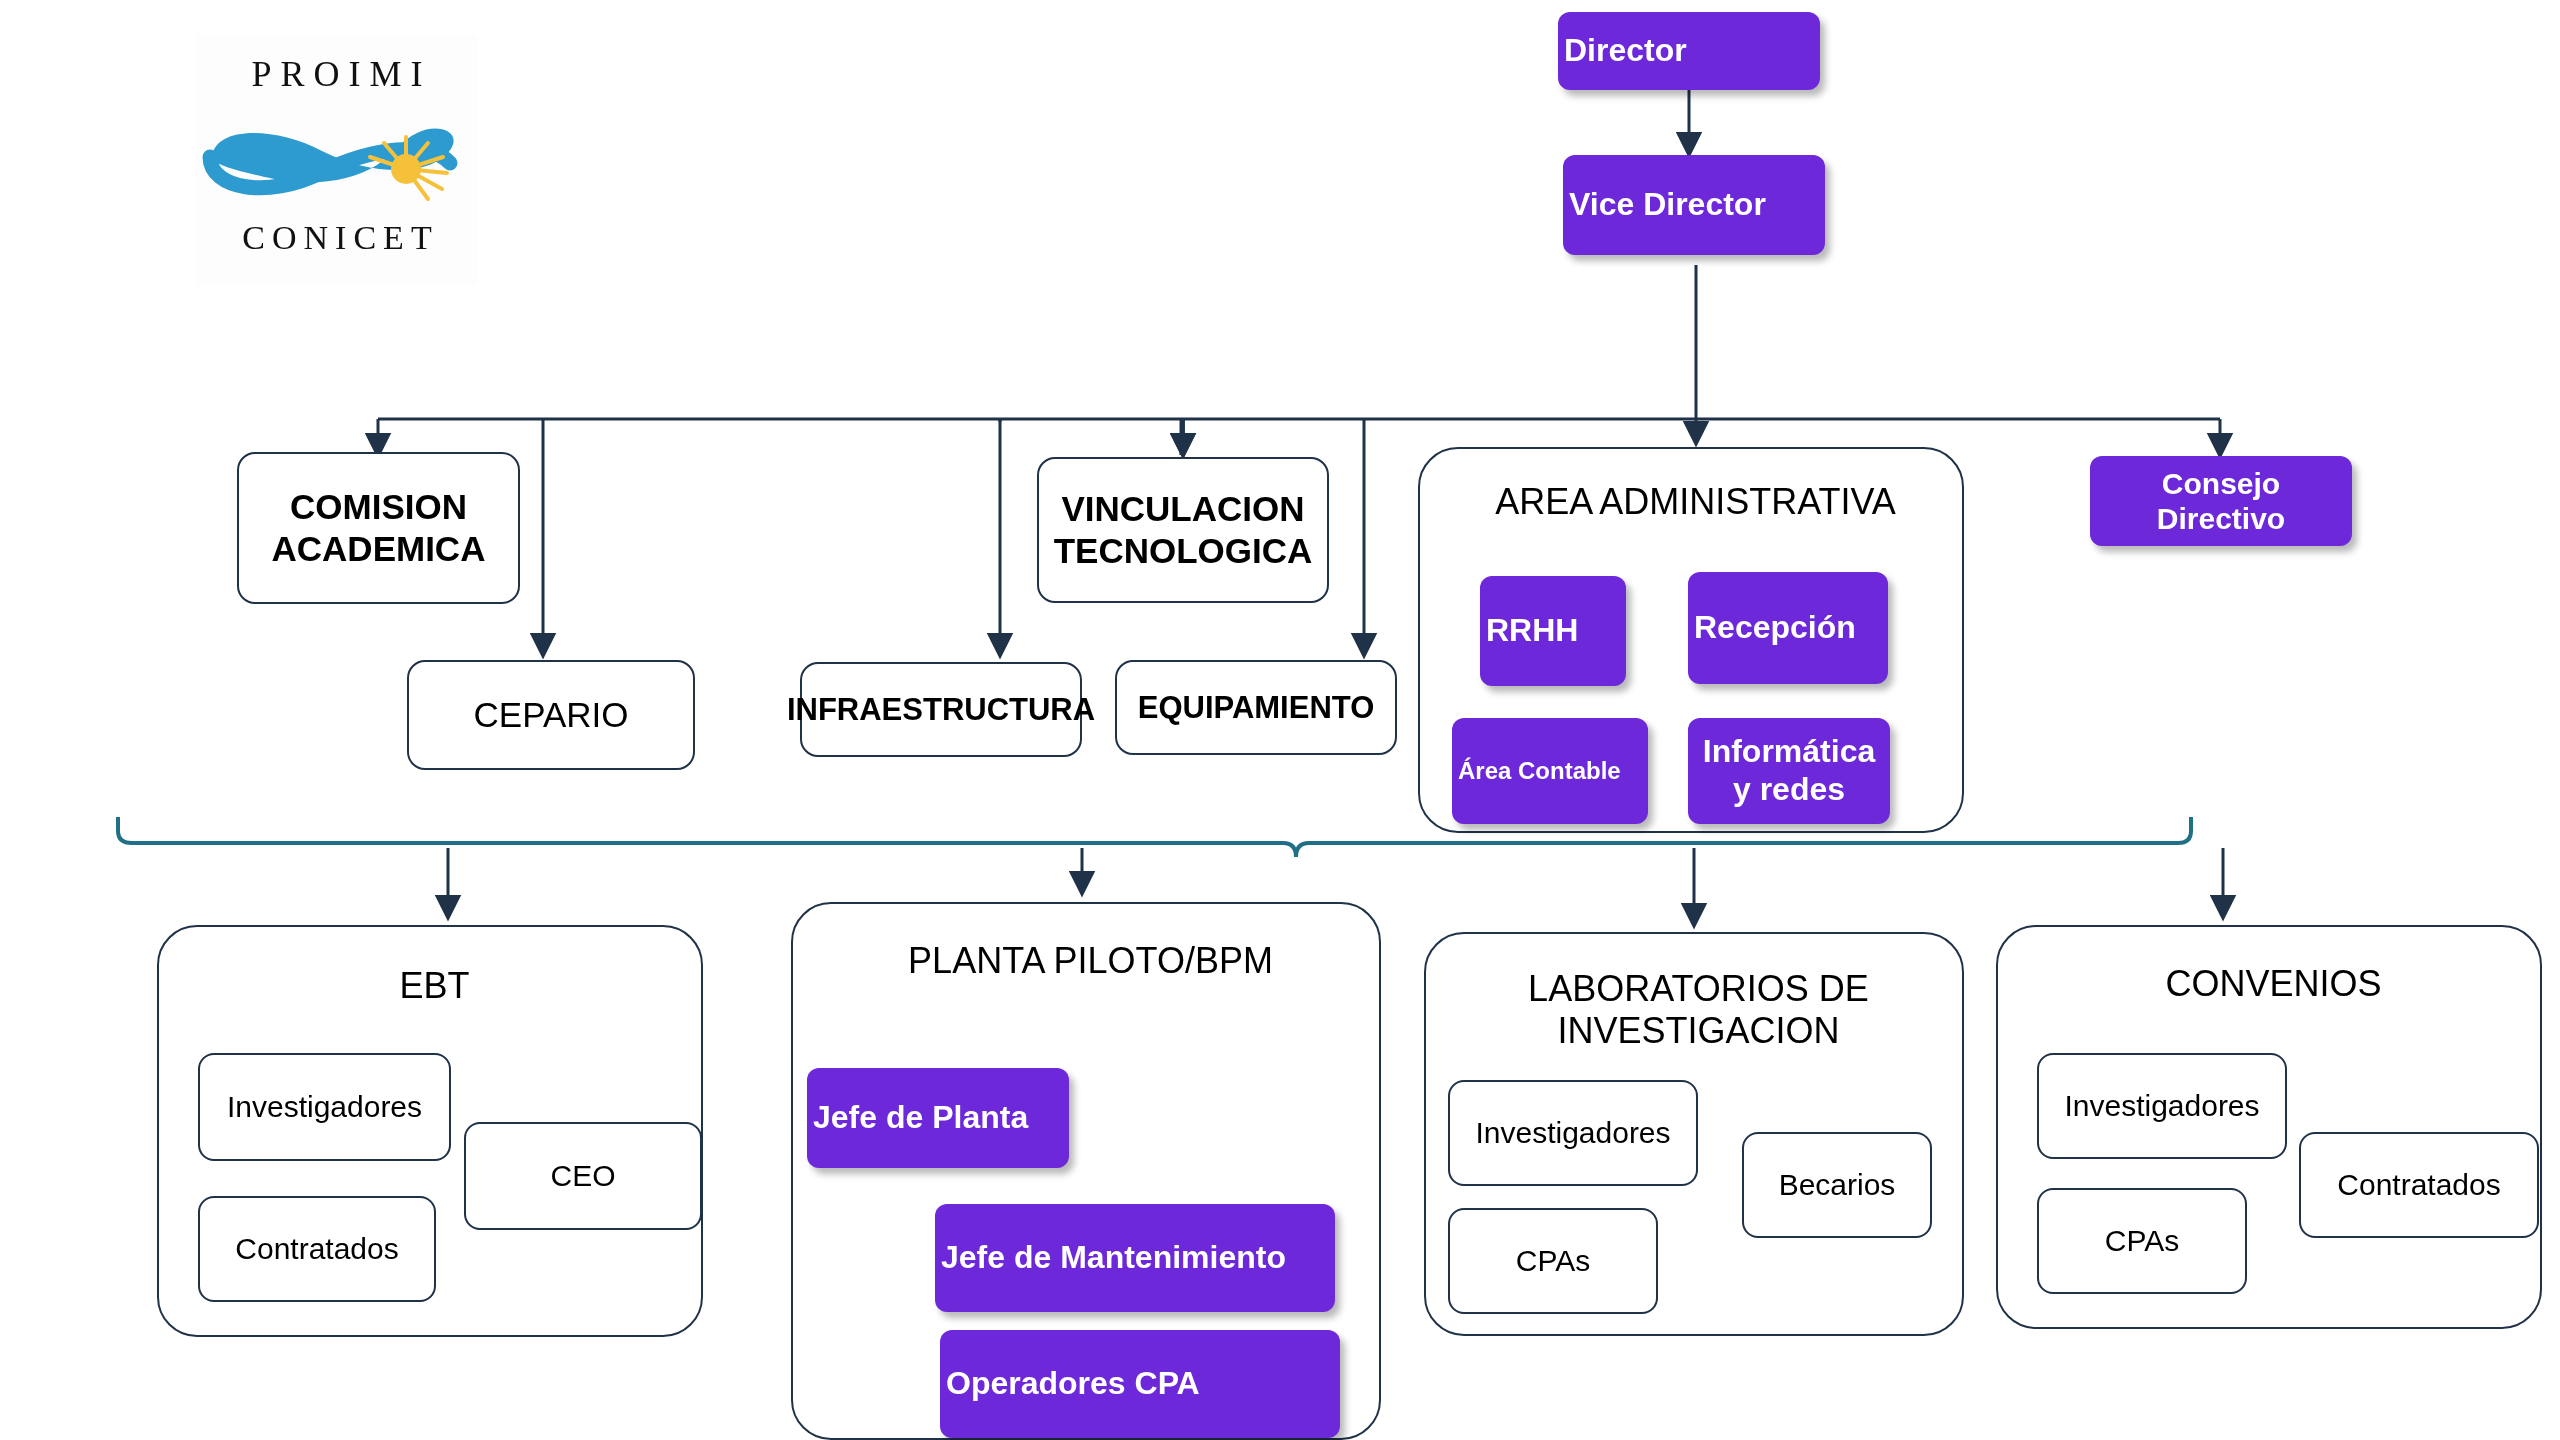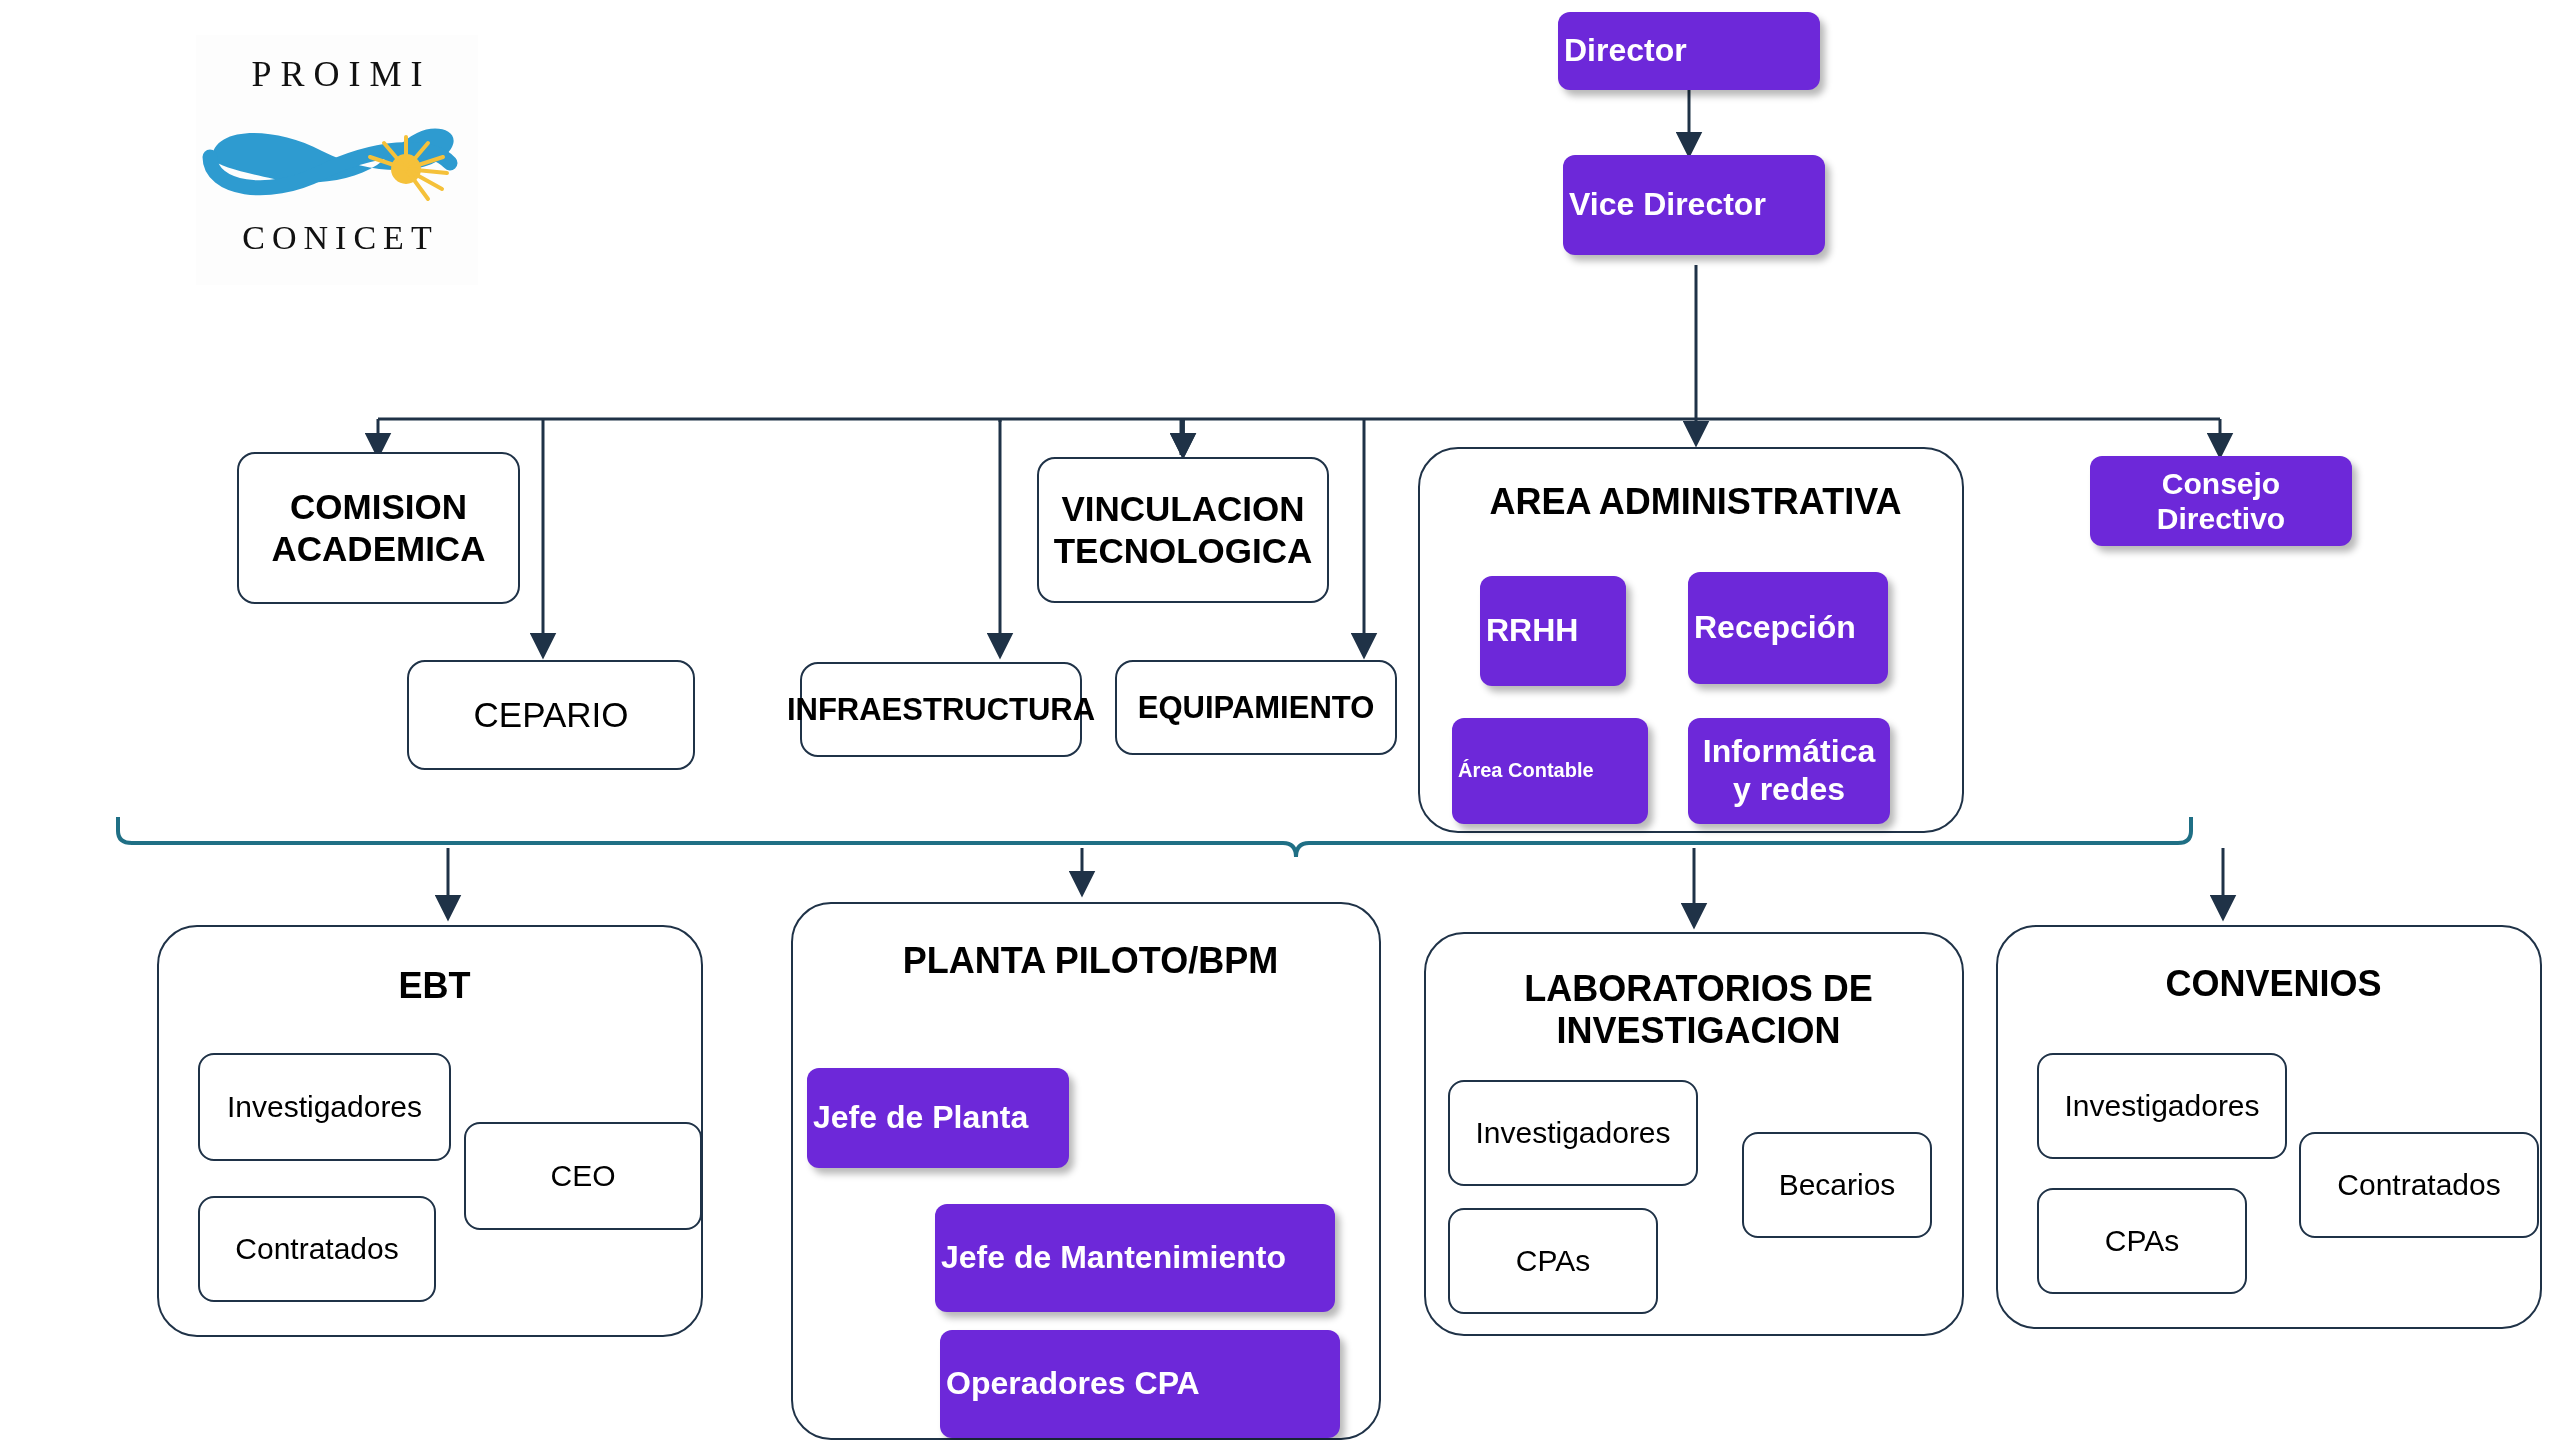--- a/index.html
+++ b/index.html
@@ -76,21 +76,21 @@
     position: absolute;
     background: #ffffff;
     border: 2.5px solid #1f3247;
     border-radius: 40px;
     box-sizing: border-box;
   }
   .group-title {
     position: absolute;
     left: 0; right: 0;
     text-align: center;
-    font-weight: bold;
+    font-weight: normal;
     color: #000000;
     line-height: 1.18;
     margin-left: 9px;
   }
   .sub-white {
     position: absolute;
     background: #ffffff;
     border: 2px solid #1f3247;
     border-radius: 16px;
     color: #000000;
@@ -220,21 +220,21 @@
 
   <div class="group-box" style="left:1418px; top:447px; width:546px; height:386px;">
     <div class="group-title" style="top:32px; font-size:36px;">AREA ADMINISTRATIVA</div>
   </div>
   <div class="blue-box" style="left:1480px; top:576px; width:146px; height:110px; font-size:32px;">
     <span>RRHH</span>
   </div>
   <div class="blue-box" style="left:1688px; top:572px; width:200px; height:112px; font-size:32px;">
     <span>Recepción</span>
   </div>
-  <div class="blue-box" style="left:1452px; top:718px; width:196px; height:106px; font-size:20px;">
+  <div class="blue-box" style="left:1452px; top:718px; width:196px; height:106px; font-size:24px;">
     <span>Área Contable</span>
   </div>
   <div class="blue-box" style="left:1688px; top:718px; width:202px; height:106px; font-size:32px;">
     <span>Informática y redes</span>
   </div>
 
   <div class="group-box" style="left:157px; top:925px; width:546px; height:412px;">
     <div class="group-title" style="top:38px; font-size:36px;">EBT</div>
   </div>
   <div class="sub-white" style="left:198px; top:1053px; width:253px; height:108px;">

